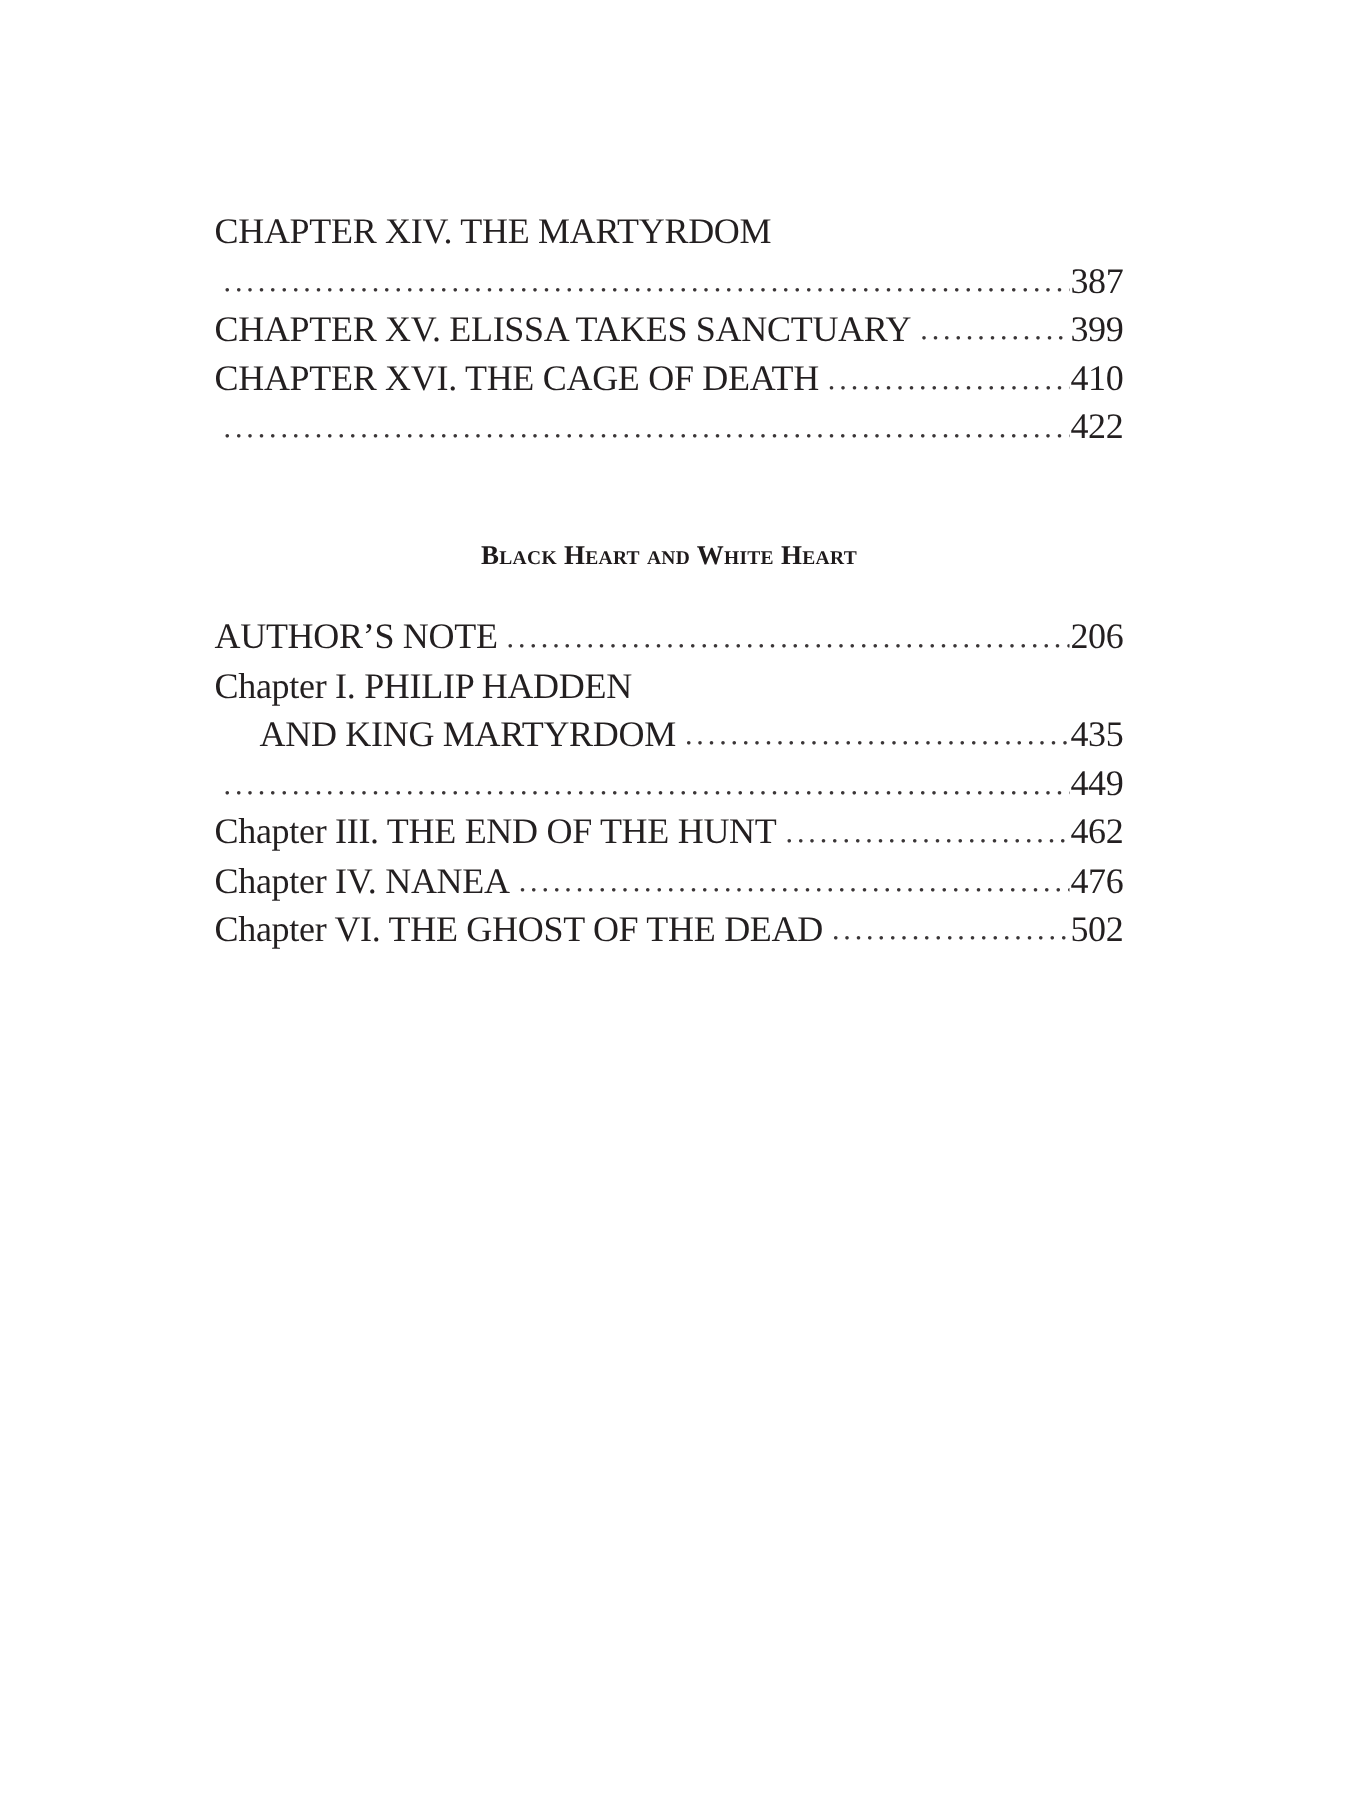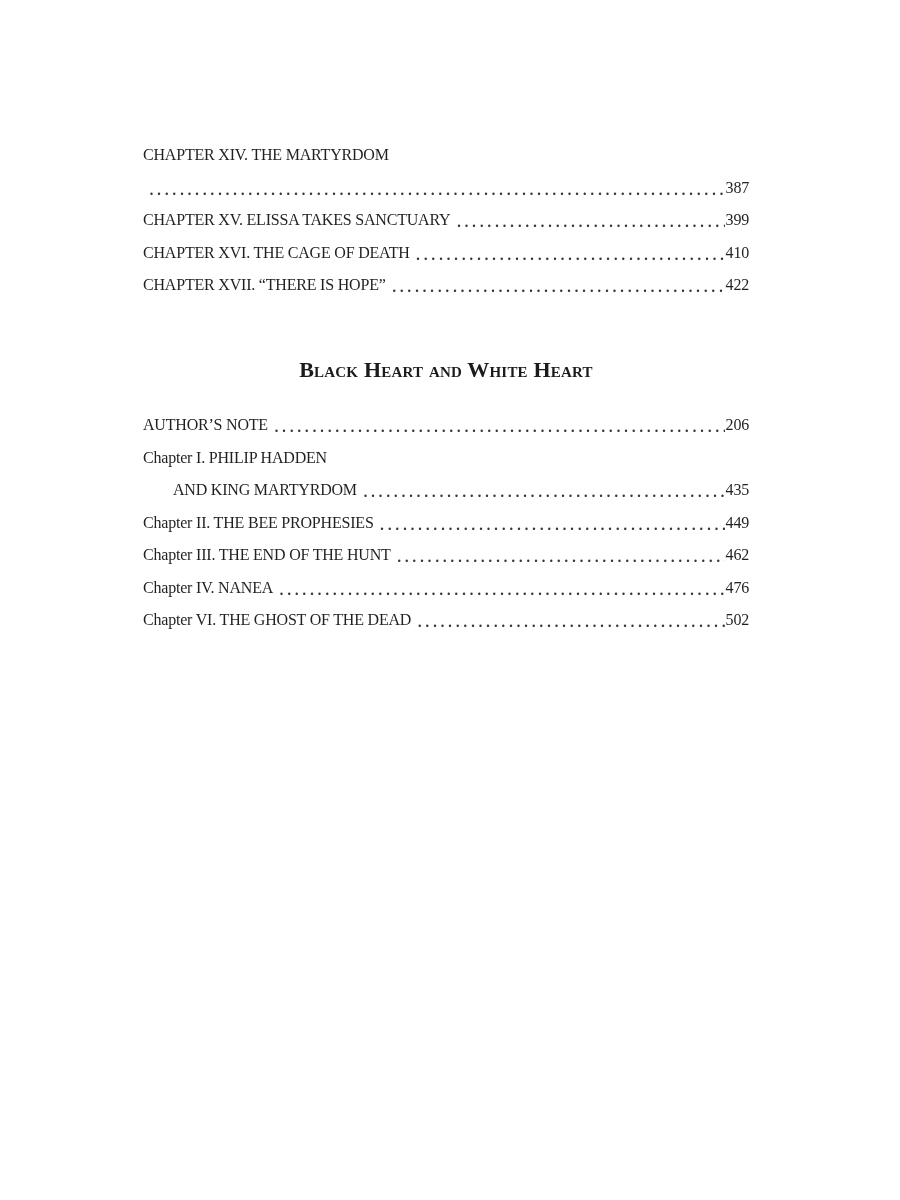--- a/index.html
+++ b/index.html
@@ -24,21 +24,21 @@
     .toc-block {
       position: absolute;
       left: 0;
       width: 606px;
     }
     .toc-line {
       display: flex;
       align-items: flex-start;
       height: 32.5px;
       line-height: 32.5px;
-      font-size: 16px;
+      font-size: 24px;
       white-space: nowrap;
       letter-spacing: -0.2px;
     }
     .toc-line .title {
       flex: 0 0 auto;
     }
     .toc-line .leader {
       flex: 1 1 auto;
       overflow: hidden;
       margin: 0 1px 0 6px;
@@ -55,21 +55,21 @@
     .toc-line.indent .title {
       padding-left: 30px;
     }
     .section-heading {
       position: absolute;
       left: 0;
       width: 606px;
       top: 352px;
       text-align: center;
       font-weight: bold;
-      font-size: 22px;
+      font-size: 18px;
       font-variant: small-caps;
       letter-spacing: 0.2px;
       color: #1e1a1b;
       line-height: 36px;
     }
   </style>
 </head>
 <body>
 
 <div class="page">
@@ -86,21 +86,20 @@
       <span class="title">CHAPTER XV. ELISSA TAKES SANCTUARY</span>
       <span class="leader"></span>
       <span class="page-num">399</span>
     </div>
     <div class="toc-line">
       <span class="title">CHAPTER XVI. THE CAGE OF DEATH</span>
       <span class="leader"></span>
       <span class="page-num">410</span>
     </div>
     <div class="toc-line">
-      <span class="title">CHAPTER XVII. “THERE IS HOPE”</span>
       <span class="leader"></span>
       <span class="page-num">422</span>
     </div>
   </div>
 
   <div class="section-heading">Black Heart and White Heart</div>
 
   <div class="toc-block" style="top:409px;">
     <div class="toc-line">
       <span class="title">AUTHOR’S NOTE</span>
@@ -109,21 +108,20 @@
     </div>
     <div class="toc-line">
       <span class="title">Chapter I. PHILIP HADDEN</span>
     </div>
     <div class="toc-line indent">
       <span class="title">AND KING MARTYRDOM</span>
       <span class="leader"></span>
       <span class="page-num">435</span>
     </div>
     <div class="toc-line">
-      <span class="title">Chapter II. THE BEE PROPHESIES</span>
       <span class="leader"></span>
       <span class="page-num">449</span>
     </div>
     <div class="toc-line">
       <span class="title">Chapter III. THE END OF THE HUNT</span>
       <span class="leader"></span>
       <span class="page-num">462</span>
     </div>
     <div class="toc-line">
       <span class="title">Chapter IV. NANEA</span>

